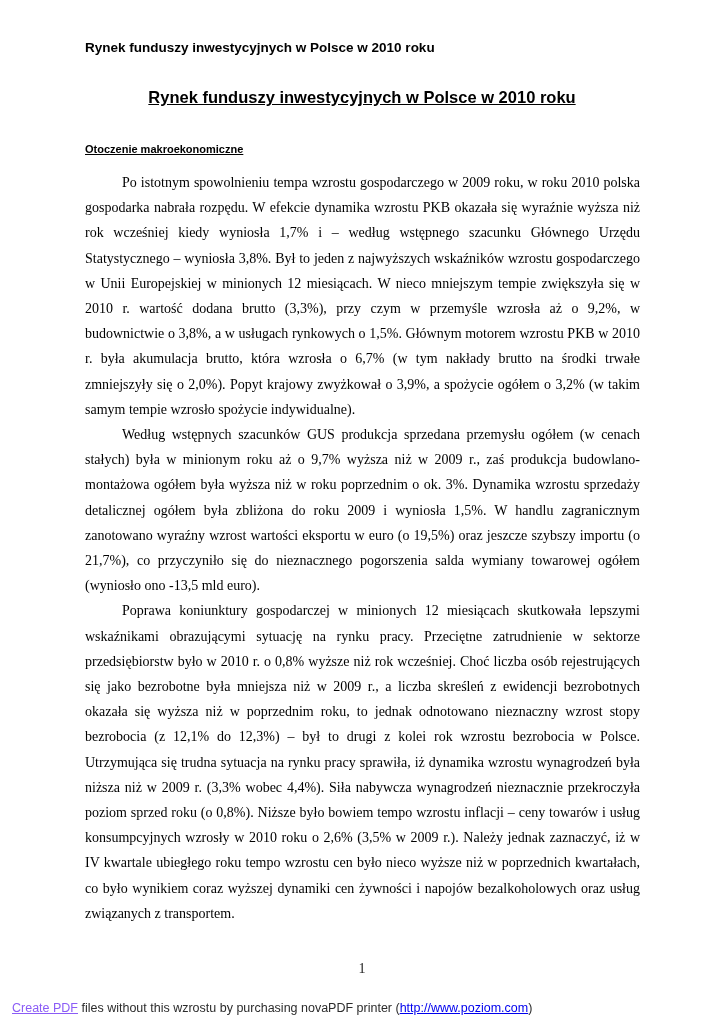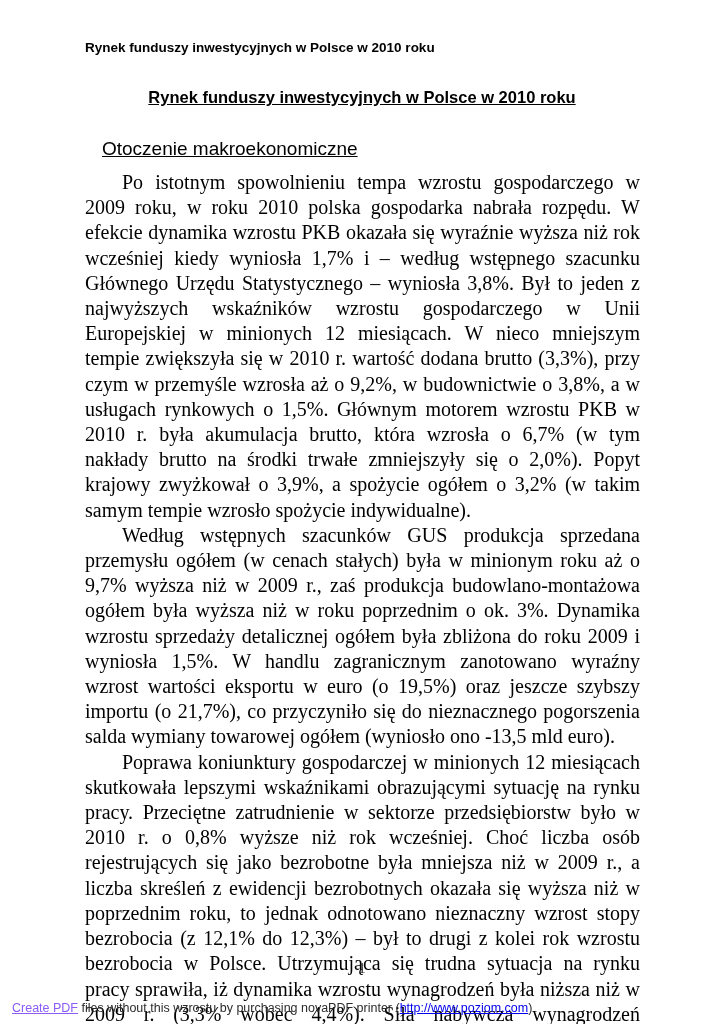--- a/index.html
+++ b/index.html
@@ -37,38 +37,38 @@
     font-family: "Liberation Sans", sans-serif;
     font-weight: bold;
     font-size: 16.5px;
     line-height: 22px;
     text-decoration: underline;
     color: #000000;
   }
   .section-heading {
     position: absolute;
     top: 139px;
-    left: 102px;
+    left: 85px;
     font-family: "Liberation Sans", sans-serif;
-    font-weight: normal;
-    font-size: 19px;
+    font-weight: bold;
+    font-size: 11px;
     line-height: 20px;
     text-decoration: underline;
     color: #000000;
   }
   .body-text {
     position: absolute;
     top: 170px;
     left: 85px;
     width: 555px;
   }
   .body-text p {
     margin: 0;
     font-family: "Liberation Serif", serif;
-    font-size: 20px;
+    font-size: 14px;
     line-height: 25.2px;
     text-align: justify;
     text-indent: 37px;
     color: #000000;
   }
   .page-number {
     position: absolute;
     top: 961px;
     left: 0;
     width: 724px;

